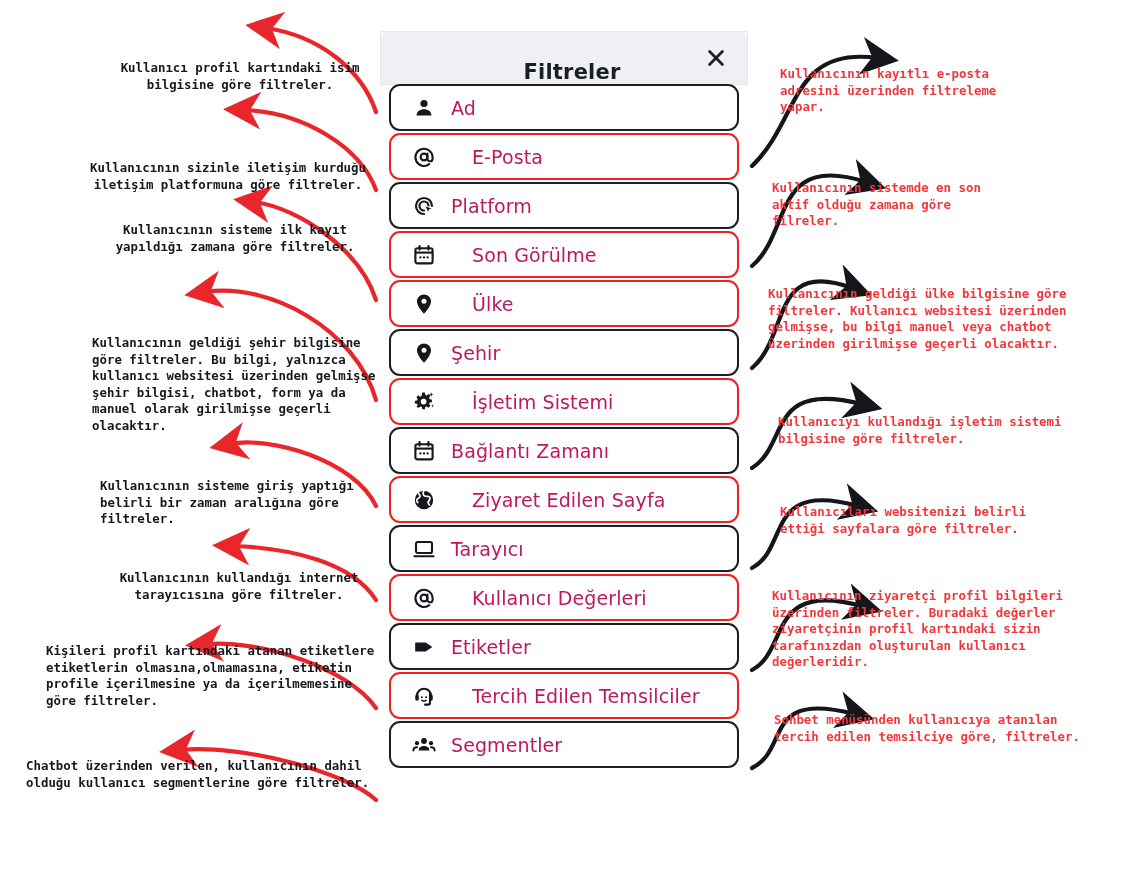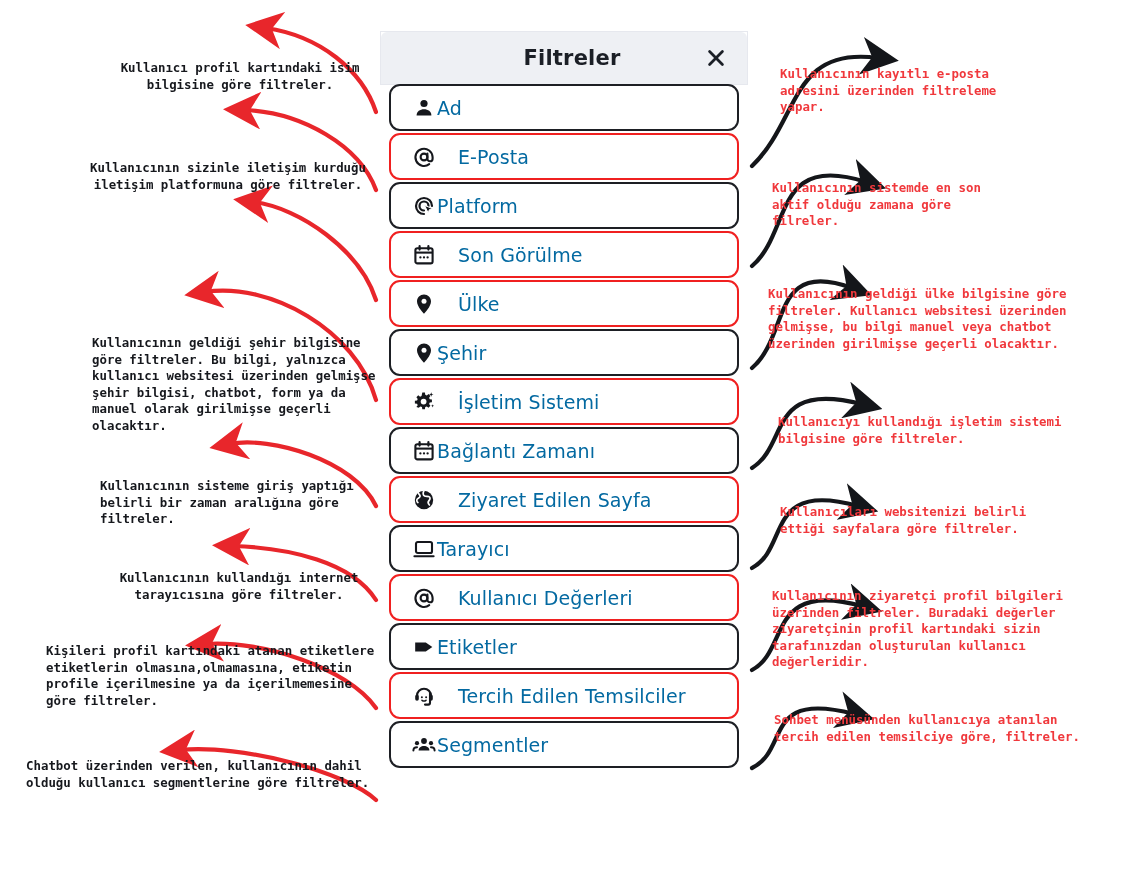--- a/index.html
+++ b/index.html
@@ -19,21 +19,21 @@
   .panel{
     position:absolute;
     left:381px; top:32px;
     width:366px;
     background:#ffffff;
     box-shadow:0 0 0 1px #e6e8ee;
   }
   .panel-header{
     height:52px;
     background:#eef0f4;
-    display:flex;align-items:center;justify-content:center;
+    display:flex;align-items:flex-end;justify-content:center;
     position:relative;
     border-radius:6px 6px 0 0;
     padding-left:16px;
   }
   .panel-title{
     font-family:"DejaVu Sans", sans-serif;
     font-weight:bold;
     font-size:21px;
     color:#1b1f26;
     letter-spacing:.2px;
@@ -56,24 +56,24 @@
     padding-left:20px;
     box-sizing:border-box;
   }
   .row.hl{ border-color:#f02020; border-width:2.5px;gap:21px; }
   .row-icon{
     width:26px;height:26px;flex:0 0 26px;
     display:flex;align-items:center;justify-content:center;
     color:#15171c;
   }
   .row-label{
-    margin-left:0;
+    margin-left:14px;
     font-family:"DejaVu Sans", sans-serif;
     font-size:19px;
-    color:#0369a1;
+    color:#be185d;
     letter-spacing:.1px;
     white-space:nowrap;
   }
 
   
   .note{
     position:absolute;
     font-family:"DejaVu Sans Mono", monospace;
     font-size:12.4px;
     line-height:16.6px;
@@ -131,20 +131,22 @@
       <path d="M752,670 C790,650 766,580 862,606"></path>
 
       <path d="M752,768 C790,750 762,690 854,714"></path>
     </g>
   </svg>
 
   <div class="note ctr" style="left:100px;top:60px;width:280px;">Kullanıcı profil kartındaki isim
 bilgisine göre filtreler.</div>
   <div class="note ctr" style="left:76px;top:160px;width:304px;">Kullanıcının sizinle iletişim kurduğu
 iletişim platformuna göre filtreler.</div>
+  <div class="note ctr" style="left:90px;top:222px;width:290px;">Kullanıcının sisteme ilk kayıt
+yapıldığı zamana göre filtreler.</div>
   <div class="note" style="left:92px;top:335px;width:290px;">Kullanıcının geldiği şehir bilgisine
 göre filtreler. Bu bilgi, yalnızca
 kullanıcı websitesi üzerinden gelmişse
 şehir bilgisi, chatbot, form ya da
 manuel olarak girilmişse geçerli
 olacaktır.</div>
   <div class="note" style="left:100px;top:478px;width:280px;">Kullanıcının sisteme giriş yaptığı
 belirli bir zaman aralığına göre
 filtreler.</div>
   <div class="note ctr" style="left:98px;top:570px;width:282px;">Kullanıcının kullandığı internet

